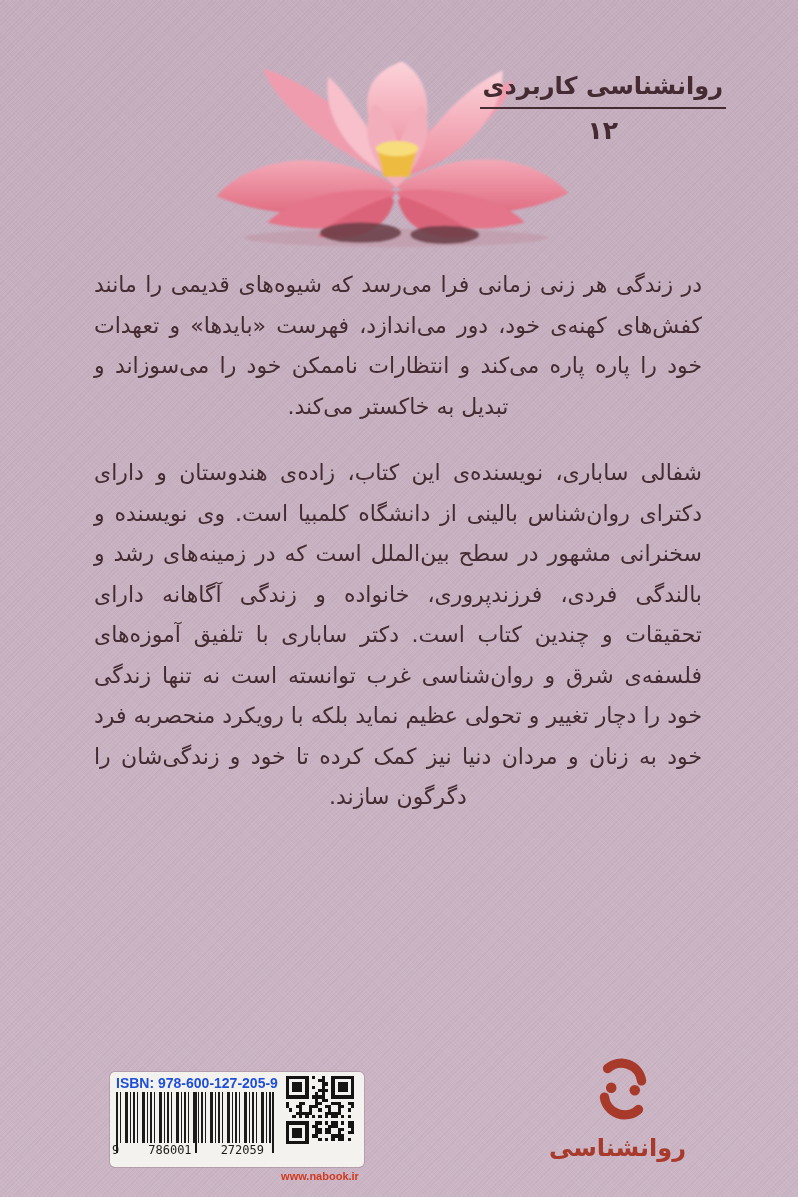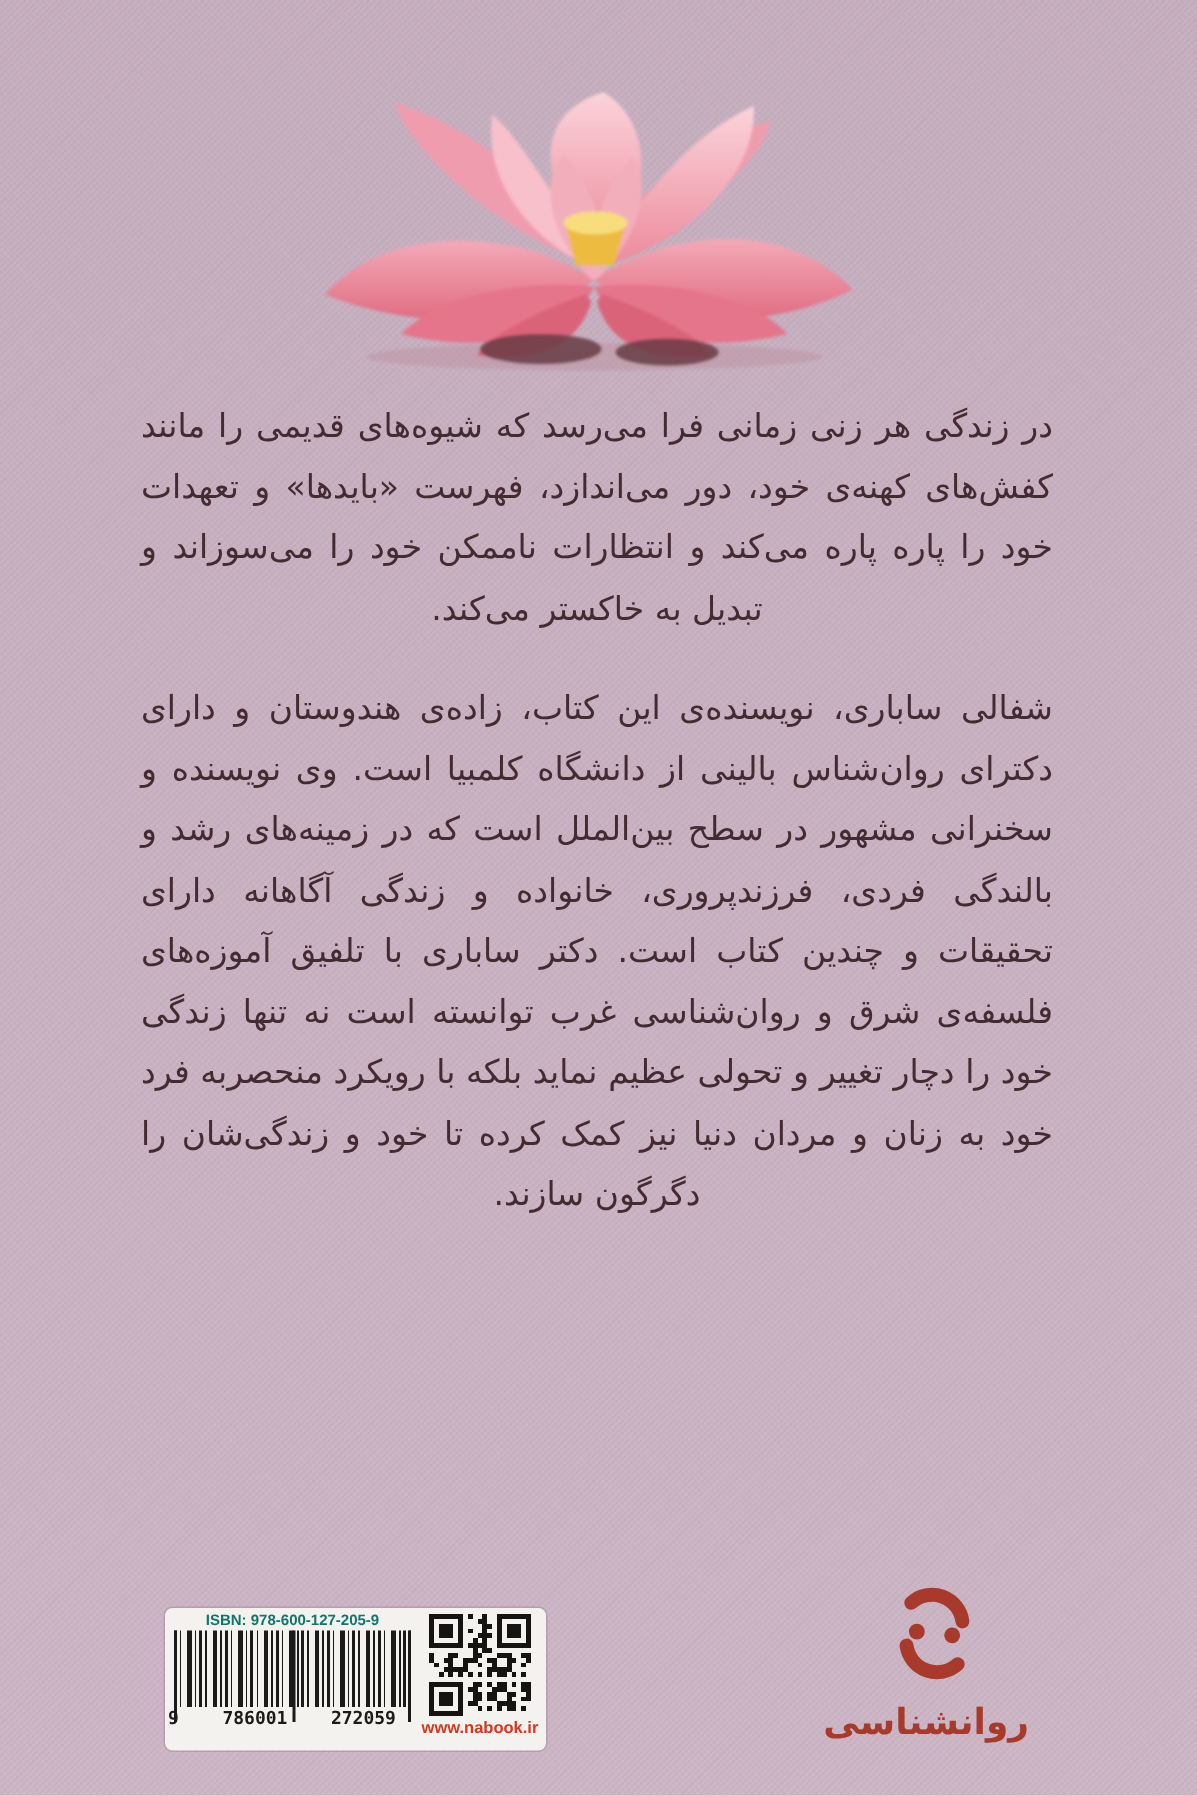--- a/index.html
+++ b/index.html
@@ -37,39 +37,39 @@
   .blurb p{margin:16px;}
   .blurb p.author{margin-top:26px;}
   
   .label{
     position:absolute;left:110px;top:1072px;width:254px;height:95px;
     background:var(--label-bg,#f4f2ee);border-radius:5px;
     display:flex;box-shadow:0 0 0 1px rgba(120,90,100,.25);
   }
   .label-left{width:158px;padding:3px 2px 0 6px;display:flex;flex-direction:column;}
   .isbn{
-    font-family:"Liberation Sans",sans-serif;font-size:10px;font-weight:bold;
-    color:#0f766e;text-align:center;white-space:nowrap;letter-spacing:0;
+    font-family:"Liberation Sans",sans-serif;font-size:14px;font-weight:bold;
+    color:#1d4ed8;text-align:center;white-space:nowrap;letter-spacing:0;
   }
   .bars{
     position:relative;height:51px;margin-top:1px;
     background-image:repeating-linear-gradient(90deg,
       #1c1b1a 0 2px, transparent 2px 4px,
       #1c1b1a 4px 5px, transparent 5px 9px,
       #1c1b1a 9px 12px, transparent 12px 14px,
       #1c1b1a 14px 15px, transparent 15px 17px);
   }
   .bars i{position:absolute;top:0;bottom:-10px;width:2px;background:#1c1b1a;}
   .bars .g1{left:0;} .bars .g2{left:50%;} .bars .g3{right:0;}
   .digits{
     display:flex;justify-content:space-between;margin-top:0;padding:0 10px 0 0;
-    font-family:"DejaVu Sans Mono",monospace;font-size:12px;color:#1c1b1a;line-height:14px;font-weight:bold;
+    font-family:"DejaVu Sans Mono",monospace;font-size:12px;color:#1c1b1a;line-height:14px;
   }
   .digits span:first-child{margin-left:-4px;}
-  .label-right{flex:1;display:flex;flex-direction:column;align-items:center;padding-top:4px;}
+  .label-right{flex:1;display:flex;flex-direction:column;align-items:center;padding-top:4px;gap:24px;}
   .qr{width:68px;height:68px;}
   .qr svg{width:100%;height:100%;display:block;}
   .site{
     margin-top:2px;font-family:"Liberation Sans",sans-serif;font-size:11px;font-weight:bold;
     color:var(--link-red,#d2391f);white-space:nowrap;
   }
   
   .publisher{
     position:absolute;left:560px;top:1048px;width:126px;text-align:center;
     color:var(--accent,#a83a2b);direction:rtl;
@@ -118,20 +118,24 @@
 
         <path d="M166,113 L206,113 L198,141 L173,141 Z" fill="#edbb3f"></path>
         <ellipse cx="186" cy="113" rx="21" ry="7.5" fill="#f7dd7c"></ellipse>
 
         <ellipse cx="150" cy="196" rx="40" ry="10" fill="#693c45" opacity="0.85"></ellipse>
         <ellipse cx="233" cy="198" rx="34" ry="9" fill="#693c45" opacity="0.85"></ellipse>
       </g>
     </svg>
   </div>
 
+  <div class="category">
+    <div class="category-title">روانشناسی کاربردی</div>
+    <div class="category-number">۱۲</div>
+  </div>
 
   <div class="blurb">
     <p>در زندگی هر زنی زمانی فرا می‌رسد که شیوه‌های قدیمی را مانند کفش‌های کهنه‌ی خود، دور می‌اندازد، فهرست «بایدها» و تعهدات خود را پاره پاره می‌کند و انتظارات ناممکن خود را می‌سوزاند و تبدیل به خاکستر می‌کند.</p>
     <p class="author">شفالی ساباری، نویسنده‌ی این کتاب، زاده‌ی هندوستان و دارای دکترای روان‌شناس بالینی از دانشگاه کلمبیا است. وی نویسنده و سخنرانی مشهور در سطح بین‌الملل است که در زمینه‌های رشد و بالندگی فردی، فرزندپروری، خانواده و زندگی آگاهانه دارای تحقیقات و چندین کتاب است. دکتر ساباری با تلفیق آموزه‌های فلسفه‌ی شرق و روان‌شناسی غرب توانسته است نه تنها زندگی خود را دچار تغییر و تحولی عظیم نماید بلکه با رویکرد منحصربه فرد خود به زنان و مردان دنیا نیز کمک کرده تا خود و زندگی‌شان را دگرگون سازند.</p>
   </div>
 
   <div class="label">
     <div class="label-left">
       <div class="isbn">ISBN: 978-600-127-205-9</div>
       <div class="bars">

